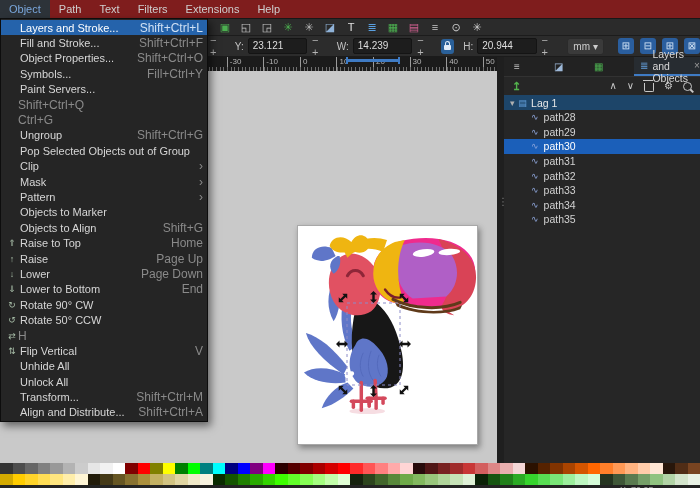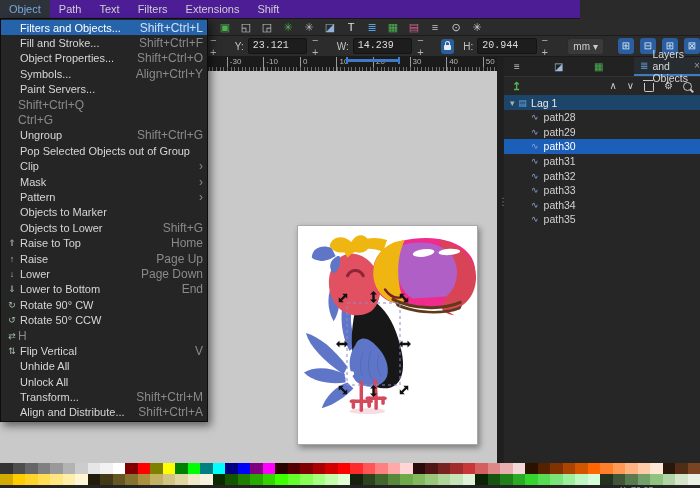--- a/index.html
+++ b/index.html
@@ -1,35 +1,35 @@
 <!DOCTYPE html>
 <html><head>
 <meta charset="utf-8">
 <style>
   html,body{margin:0;padding:0;background:#1a1a1a;}
   #app{position:relative;width:700px;height:488px;overflow:hidden;
        font-family:"Liberation Sans",sans-serif;background:#2a2a2a;
        -webkit-font-smoothing:antialiased;}
   
-  .menubar{position:absolute;left:0;top:0;width:580px;height:18px;background:#4c1d95;
+  .menubar{position:absolute;left:0;top:0;width:700px;height:18px;background:#7f1d1d;
            display:flex;border-bottom:1px solid #181818;z-index:40;}
   .mb-item{padding:0 9px;font-size:11px;color:#cfcfcf;line-height:18px;cursor:default;}
   .mb-item.active{color:#7aa7dc;background:#2d3339;}
   
   .commandbar{position:absolute;left:0;top:18px;width:700px;height:18px;background:#2b2b2b;
               border-bottom:1px solid #1c1c1c;display:flex;align-items:center;padding-left:218px;box-sizing:border-box;gap:7px;}
   .cbi{width:14px;height:14px;font-size:11px;line-height:14px;text-align:center;color:#ccc;}
   
   .toolopts{position:absolute;left:0;top:36px;width:700px;height:21px;background:#2c2c2c;
             border-bottom:1px solid #1b1b1b;display:flex;align-items:center;box-sizing:border-box;
             padding-left:209px;gap:4px;font-size:10px;color:#c3c3c3;}
   .spin{color:#b5b5b5;font-size:11px;letter-spacing:3px;margin:0 1px;}
   .num-label{margin-left:3px;}
   .num-field{width:60px;height:14px;background:#1d1d1d;border:1px solid #141414;border-radius:2px;
-             color:#dedede;font-size:10px;line-height:14px;padding-left:4px;font-family:Liberation Mono, monospace;}
+             color:#dedede;font-size:10px;line-height:14px;padding-left:4px;}
   .lockbtn{width:15px;height:15px;background:#2a6099;border-radius:3px;display:flex;align-items:center;justify-content:center;margin:0 2px;}
   .padlock{width:7px;height:5px;background:#e2ecf8;border-radius:1px;position:relative;margin-top:3px;}
   .padlock::before{content:'';position:absolute;left:1px;top:-4px;width:3px;height:3px;
                    border:1.5px solid #e2ecf8;border-bottom:none;border-radius:3px 3px 0 0;}
   .unitbtn{height:15px;background:#3a3a3a;border:1px solid #2a2a2a;border-radius:3px;color:#ccc;
            font-size:10px;display:flex;align-items:center;padding:0 5px;gap:3px;margin-left:4px;}
   .toggles{display:flex;gap:6px;margin-left:10px;}
   .tgl{width:16px;height:16px;background:#2a5e9e;border-radius:3px;color:#d5e6f8;font-size:10px;
        line-height:16px;text-align:center;}
   
@@ -96,21 +96,21 @@
 
 <div id="app">
 
   <div class="menubar">
 
   <div class="mb-item active">Object</div>
       <div class="mb-item">Path</div>
       <div class="mb-item">Text</div>
       <div class="mb-item">Filters</div>
       <div class="mb-item">Extensions</div>
-      <div class="mb-item">Shift</div>
+      <div class="mb-item">Help</div>
     </div>
 
   <div class="commandbar">
 
   <span class="cbi" style="color: rgb(76, 175, 80);">▣</span>
       <span class="cbi" style="color: rgb(201, 201, 201);">◱</span>
       <span class="cbi" style="color: rgb(201, 201, 201);">◲</span>
       <span class="cbi" style="color: rgb(76, 175, 80);">✳</span>
       <span class="cbi" style="color: rgb(181, 181, 181);">✳</span>
       <span class="cbi" style="color: rgb(143, 178, 216);">◪</span>
@@ -319,37 +319,37 @@
             <span>path35</span>
           </div>
         </div>
     </div>
   </div>
 
   <div class="dropdown">
 
   <div class="mi active">
         <span class="mi-ic"></span>
-        <span class="mi-label">Filters and Objects...</span>
+        <span class="mi-label">Layers and Stroke...</span>
         <span class="mi-sc">Shift+Ctrl+L</span>
       </div>
       <div class="mi">
         <span class="mi-ic"></span>
         <span class="mi-label">Fill and Stroke...</span>
         <span class="mi-sc">Shift+Ctrl+F</span>
       </div>
       <div class="mi">
         <span class="mi-ic"></span>
         <span class="mi-label">Object Properties...</span>
         <span class="mi-sc">Shift+Ctrl+O</span>
       </div>
       <div class="mi">
         <span class="mi-ic"></span>
         <span class="mi-label">Symbols...</span>
-        <span class="mi-sc">Align+Ctrl+Y</span>
+        <span class="mi-sc">Fill+Ctrl+Y</span>
       </div>
       <div class="mi">
         <span class="mi-ic"></span>
         <span class="mi-label">Paint Servers...</span>
         <span class="mi-sc"></span>
       </div>
       <div class="mi">
         <span class="mi-ic"></span>
         <span class="mi-sc">Shift+Ctrl+Q</span>
       </div>
@@ -382,21 +382,21 @@
         <span class="mi-label">Pattern</span>
         <span class="mi-sc">›</span>
       </div>
       <div class="mi">
         <span class="mi-ic"></span>
         <span class="mi-label">Objects to Marker</span>
         <span class="mi-sc"></span>
       </div>
       <div class="mi">
         <span class="mi-ic"></span>
-        <span class="mi-label">Objects to Lower</span>
+        <span class="mi-label">Objects to Align</span>
         <span class="mi-sc">Shift+G</span>
       </div>
       <div class="mi">
         <span class="mi-ic">⇑</span>
         <span class="mi-label">Raise to Top</span>
         <span class="mi-sc">Home</span>
       </div>
       <div class="mi">
         <span class="mi-ic">↑</span>
         <span class="mi-label">Raise</span>

